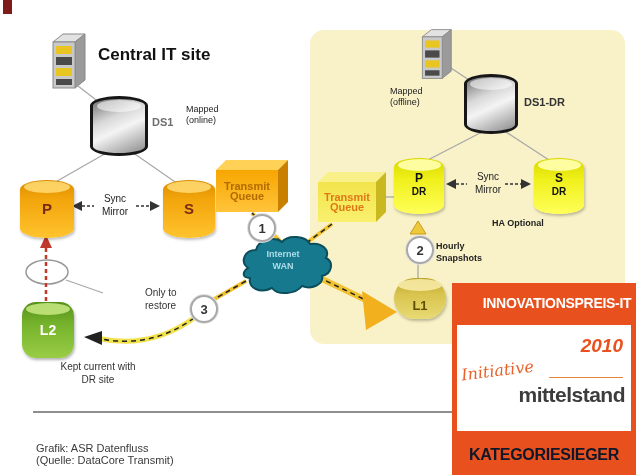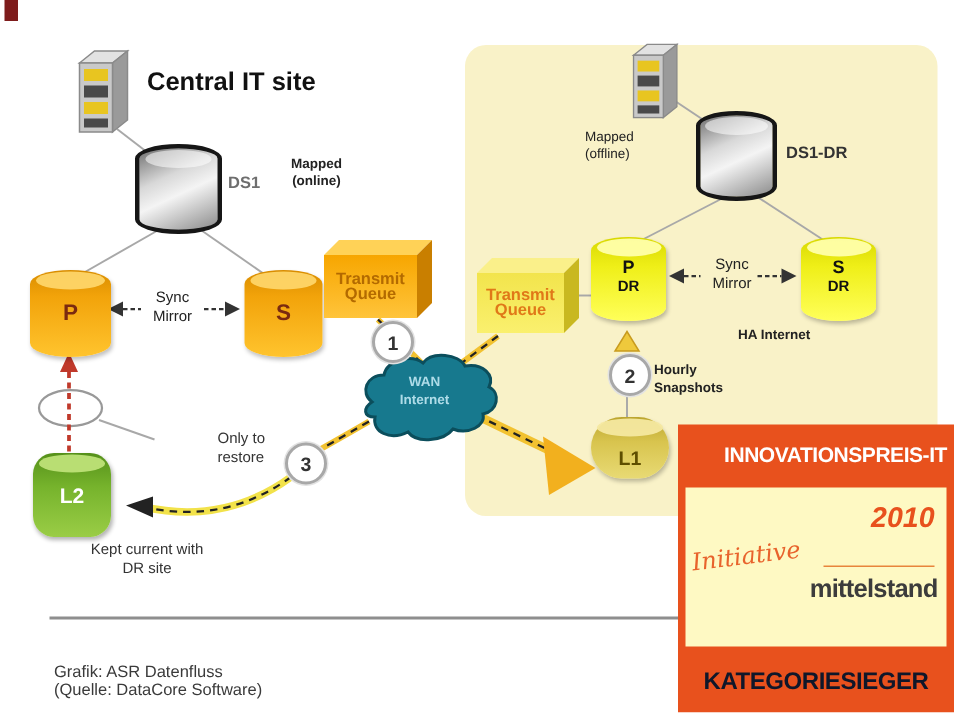--- a/index.html
+++ b/index.html
@@ -32,26 +32,26 @@
   .tq .sidef{position:absolute;top:10px;width:10px;transform:skewY(-45deg);transform-origin:top left;}
   
   .step{position:absolute;z-index:3;width:24px;height:24px;border-radius:50%;background:#FFF;
         border:2px solid #A8A8A8;box-shadow:0 0 0 1px #E2E2E2;display:flex;align-items:center;
         justify-content:center;font-size:13px;font-weight:bold;color:#333;}
   .lbl{position:absolute;z-index:2;}
   
   .badge{position:absolute;left:452px;top:283px;width:184px;height:192px;background:#E8511D;z-index:4;}
   .badge .band-top{position:absolute;left:0;top:0;width:100%;height:40px;display:flex;align-items:center;
                    justify-content:center;color:#FFF;font-weight:bold;font-size:14px;letter-spacing:-0.3px;padding-left:13px;}
-  .badge .inner{position:absolute;left:5px;top:42px;width:174px;height:106px;background:#fef9c3;}
+  .badge .inner{position:absolute;left:5px;top:42px;width:174px;height:106px;background:#ffffff;}
   .badge .year{position:absolute;right:8px;top:10px;color:#E8511D;font-weight:bold;font-style:italic;font-size:19px;}
   .badge .script{position:absolute;left:4px;top:36px;color:#E8632C;font-family:"DejaVu Serif",serif;
                  font-style:italic;font-size:16px;transform:rotate(-7deg);}
   .badge .script-line{position:absolute;left:92px;top:52px;width:74px;height:1px;background:#E8853C;}
-  .badge .brand{position:absolute;right:6px;top:58px;color:#3C3C3C;font-weight:bold;font-size:17px;letter-spacing:-0.5px;}
+  .badge .brand{position:absolute;right:6px;top:58px;color:#3C3C3C;font-weight:bold;font-size:21px;letter-spacing:-0.5px;}
   .badge .band-bottom{position:absolute;left:0;bottom:0;width:100%;height:40px;display:flex;align-items:center;
                       justify-content:center;color:#0f172a;font-weight:bold;font-size:16px;letter-spacing:-0.3px;}
 </style>
 </head>
 <body>
 
 <div class="stage">
 
   <div class="abs" style="left:3px;top:0;width:9px;height:14px;background:#7E1C1C;z-index:2;"></div>
 
@@ -119,21 +119,21 @@
       <rect x="11" y="49" width="16" height="6" fill="#4A4A4A"></rect>
     </svg>
   </div>
 
   <div class="lbl" style="left:98px;top:45px;font-size:17px;font-weight:bold;color:#111;">Central IT site</div>
 
   <div class="cyl cyl-gray" style="left:90px;top:96px;width:58px;height:60px;">
     <div class="lid"></div>
   </div>
   <div class="lbl" style="left:152px;top:116px;font-size:11px;font-weight:bold;color:#6E6E6E;">DS1</div>
-  <div class="lbl" style="left:186px;top:104px;width:50px;font-size:9px;font-weight:bold;color:#222;line-height:11px;text-align:center;">Mapped (online)</div>
+  <div class="lbl" style="left:186px;top:104px;width:50px;font-size:9px;font-weight:normal;color:#222;line-height:11px;">Mapped (online)</div>
 
   <div class="cyl cyl-orange" style="left:20px;top:180px;width:54px;height:58px;">
     <div class="lid"></div>
     <span style="top:20px;font-size:15px;color:#7A2A10;">P</span>
   </div>
 
   <div class="lbl" style="left:94px;top:192px;width:42px;font-size:10px;color:#222;text-align:center;line-height:13px;background:rgba(255,255,255,.6);">Sync Mirror</div>
 
   <div class="cyl cyl-orange" style="left:163px;top:180px;width:52px;height:58px;">
     <div class="lid"></div>
@@ -154,22 +154,22 @@
   </div>
   <div class="step" style="left:190px;top:295px;">
     <span>3</span>
   </div>
 
   <div class="node" style="left:228px;top:232px;width:110px;height:64px;">
     <svg width="110" height="64" viewBox="0 0 110 64">
       <path d="M20,36 C12,30 16,18 28,18 C30,8 46,4 54,10 C60,2 78,4 82,12 C94,10 102,18 98,26 C106,30 104,42 94,44 C96,52 84,58 74,54 C68,62 50,64 44,56 C32,62 20,56 22,46 C14,46 14,40 20,36 Z" fill="#17798E" stroke="#0B4E5C" stroke-width="2"></path>
     </svg>
     <div style="position:absolute;left:0;top:16px;width:100%;text-align:center;font-size:9px;font-weight:bold;color:#AEDCE8;line-height:12px;">
+      <div>Internet</div>
       <div>WAN</div>
-      <div>Internet</div>
     </div>
   </div>
 
   <div class="lbl" style="left:104px;top:286px;width:54px;font-size:10px;color:#333;line-height:13px;margin-left:41px;">Only to restore</div>
   <div class="cyl cyl-green" style="left:22px;top:302px;width:52px;height:56px;">
     <div class="lid"></div>
     <span style="top:20px;font-size:14px;color:#FFFFFF;">L2</span>
   </div>
   <div class="lbl" style="left:52px;top:360px;width:92px;font-size:10px;color:#333;line-height:13px;text-align:center;">Kept current with DR site</div>
 
@@ -205,33 +205,33 @@
   </div>
 
   <div class="lbl" style="left:466px;top:170px;width:44px;font-size:10px;color:#222;text-align:center;line-height:13px;">Sync Mirror</div>
 
   <div class="cyl cyl-yellow" style="left:534px;top:158px;width:50px;height:56px;">
     <div class="lid"></div>
     <span style="top:13px;font-size:12px;color:#111;">S</span>
     <span style="top:28px;font-size:10px;color:#111;">DR</span>
   </div>
 
-  <div class="lbl" style="left:492px;top:218px;font-size:9px;font-weight:bold;color:#222;">HA Internet</div>
+  <div class="lbl" style="left:492px;top:218px;font-size:9px;font-weight:bold;color:#222;">HA Optional</div>
 
   <div class="lbl" style="left:436px;top:240px;width:62px;font-size:9px;font-weight:bold;color:#222;line-height:12px;">Hourly Snapshots</div>
 
   <div class="cyl cyl-khaki" style="left:394px;top:278px;width:52px;height:41px;border-radius:21px;">
     <div class="lid"></div>
     <span style="top:20px;font-size:13px;color:#5E4E00;">L1</span>
   </div>
 
   <div class="abs" style="left:33px;top:411px;width:420px;height:2px;background:#8E8E8E;z-index:2;"></div>
   <div class="lbl" style="left:36px;top:442px;font-size:11px;color:#3A3A3A;line-height:12px;">
     <div>Grafik: ASR Datenfluss</div>
-    <div>(Quelle: DataCore Software)</div>
+    <div>(Quelle: DataCore Transmit)</div>
   </div>
 
   <div class="badge">
     <div class="band-top">INNOVATIONSPREIS-IT</div>
     <div class="inner">
       <div class="year">2010</div>
       <div class="script">Initiative</div>
       <div class="script-line"></div>
       <div class="brand">mittelstand</div>
     </div>

